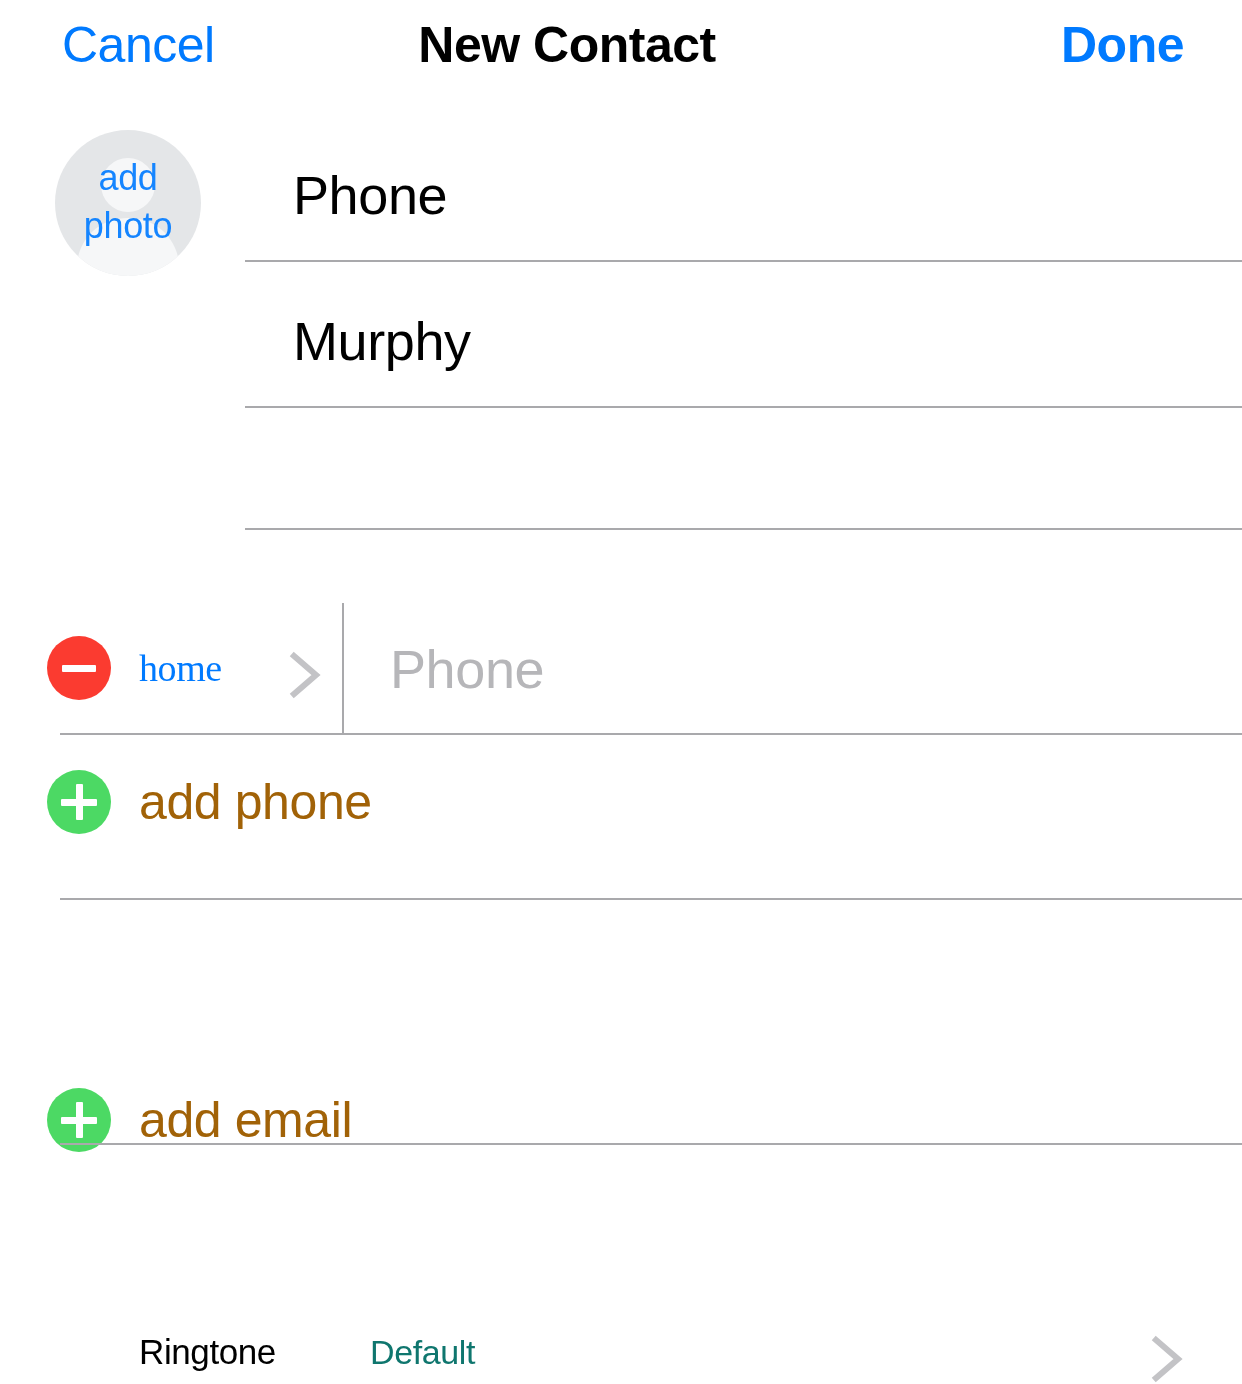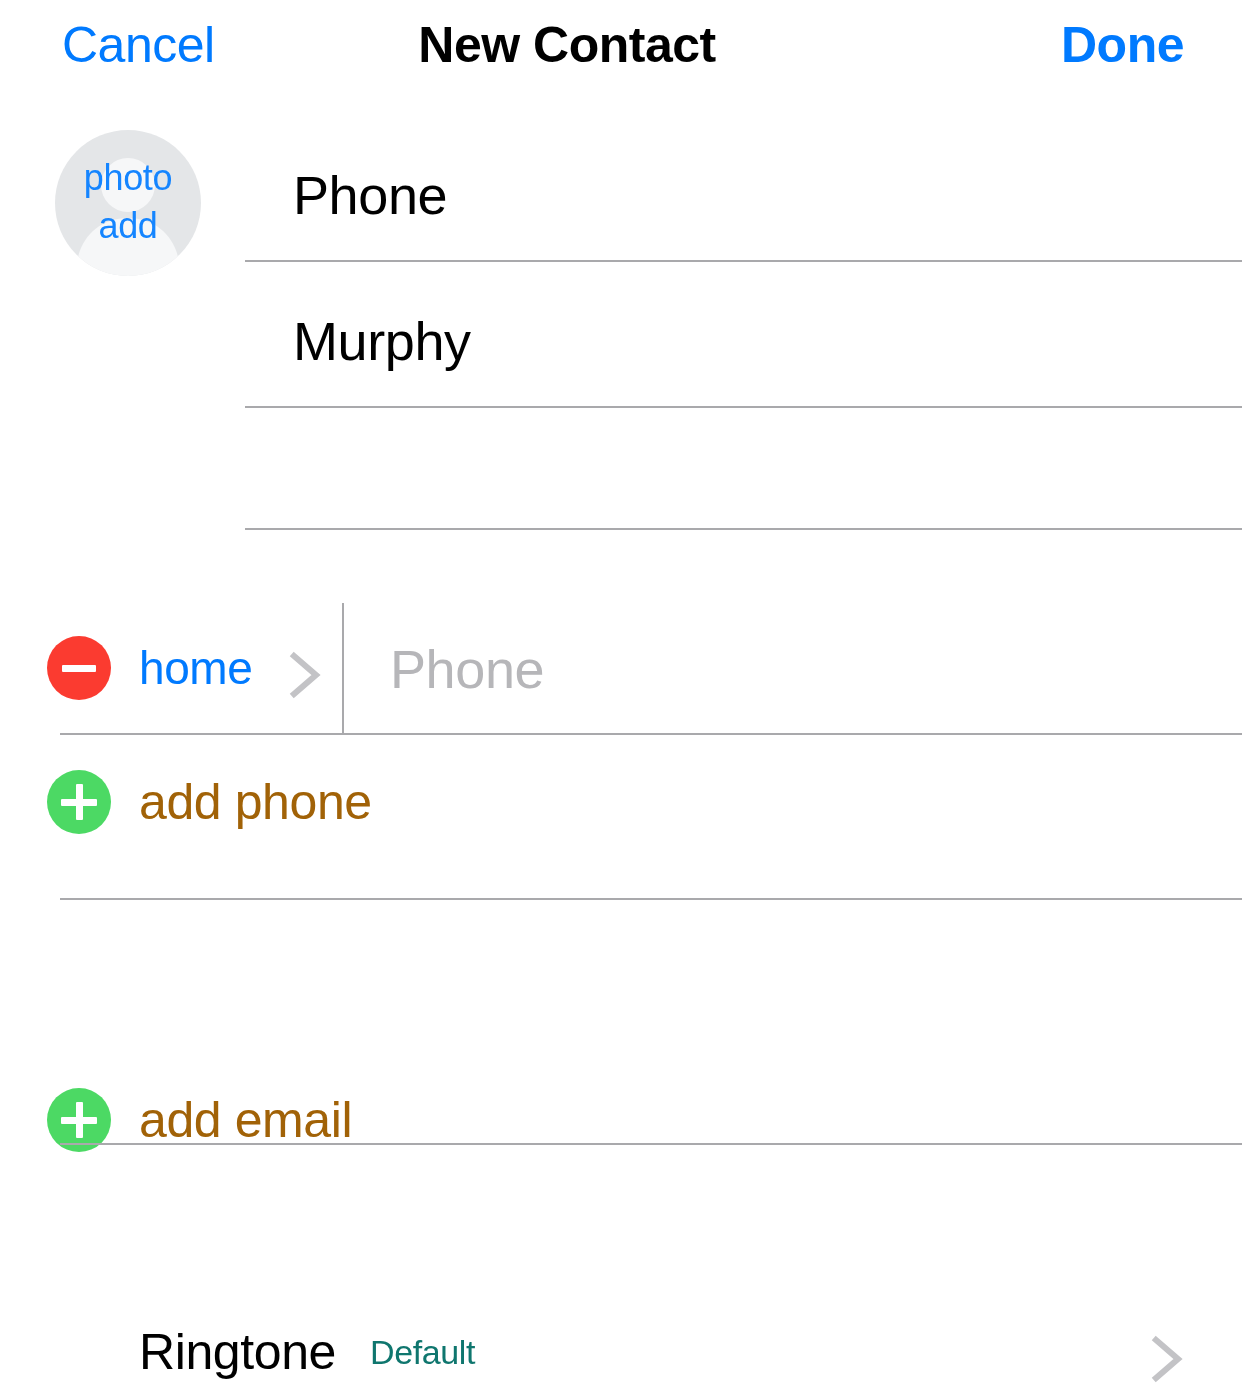--- a/index.html
+++ b/index.html
@@ -187,27 +187,27 @@
     height: 36px;
     background: #ffffff;
     border-radius: 1px;
   }
   .phone-label {
     position: absolute;
     left: 139px;
     top: 33px;
     height: 64px;
     line-height: 64px;
-    font-size: 46px;
+    font-size: 38px;
     color: #007aff;
     letter-spacing: -0.4px;
     background: none;
     border: none;
     padding: 0;
-    font-family: Liberation Sans, sans-serif;
+    font-family: Liberation Serif, serif;
     cursor: pointer;
   }
   .chevron {
     position: absolute;
     display: block;
   }
   .chevron svg { display: block; }
   #phone-label-chevron {
     left: 288px;
     top: 47px;
@@ -266,21 +266,21 @@
     top: 1320px;
     width: 1242px;
     height: 64px;
   }
   .ringtone-row .label {
     position: absolute;
     left: 139px;
     top: 0;
     height: 64px;
     line-height: 64px;
-    font-size: 50px;
+    font-size: 35px;
     color: #000000;
     letter-spacing: -0.4px;
   }
   .ringtone-row .value {
     position: absolute;
     left: 370px;
     top: 0;
     height: 64px;
     line-height: 64px;
     font-size: 34px;
@@ -300,22 +300,22 @@
   <div class="nav-title">New Contact</div>
   <button class="nav-done">Done</button>
 </div>
 
 <div class="avatar">
   <svg class="avatar-silhouette" viewBox="0 0 146 146">
     <circle cx="73" cy="55" r="27" fill="#f6f7f8"></circle>
     <path d="M73 88 C46 88 26 106 22 132 A73 73 0 0 0 124 132 C120 106 100 88 73 88 Z" fill="#f6f7f8"></path>
   </svg>
   <div class="avatar-label">
+    <div>add</div>
     <div>photo</div>
-    <div>add</div>
   </div>
 </div>
 
 <div class="name-field" id="name-first">
   <div class="value">Phone</div>
   <div class="underline"></div>
 </div>
 
 <div class="name-field" id="name-last">
   <div class="value">Murphy</div>

